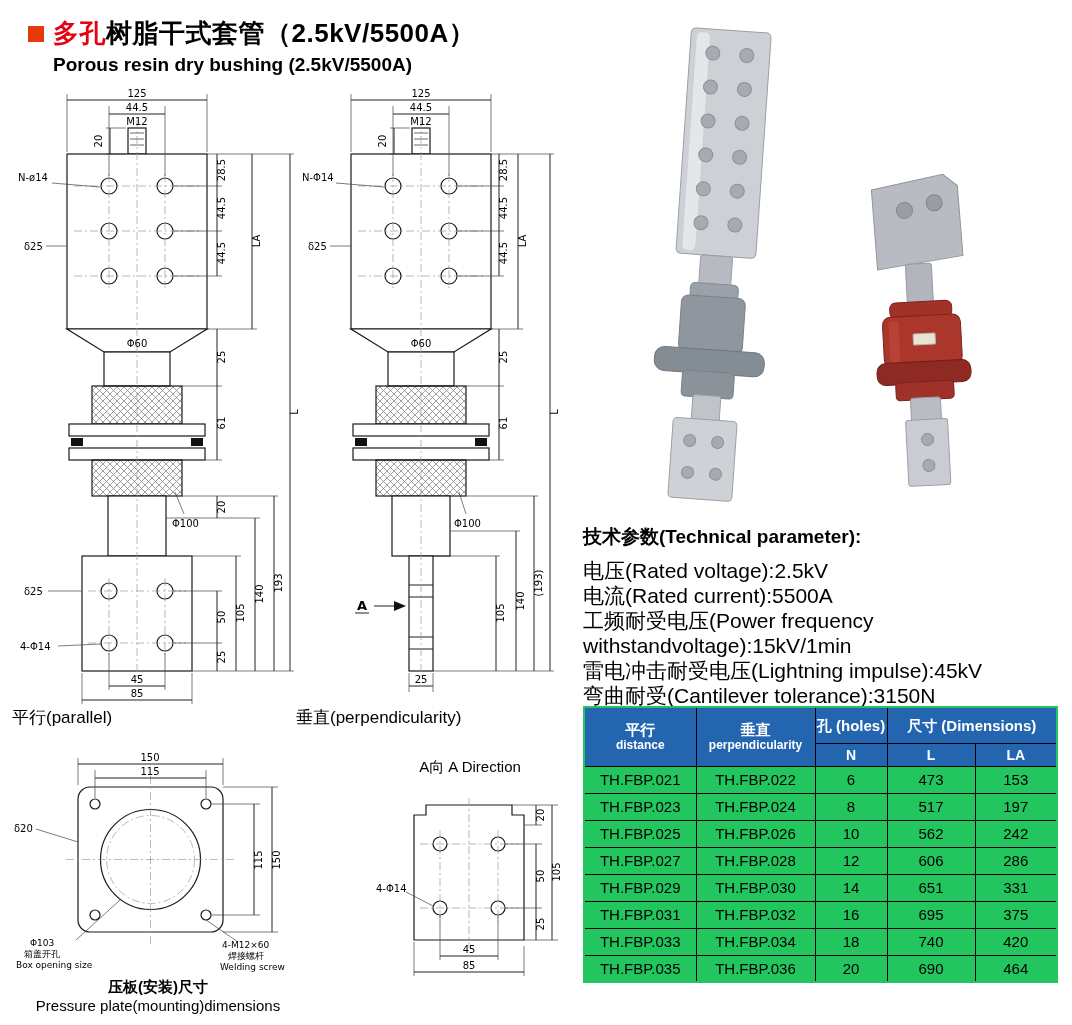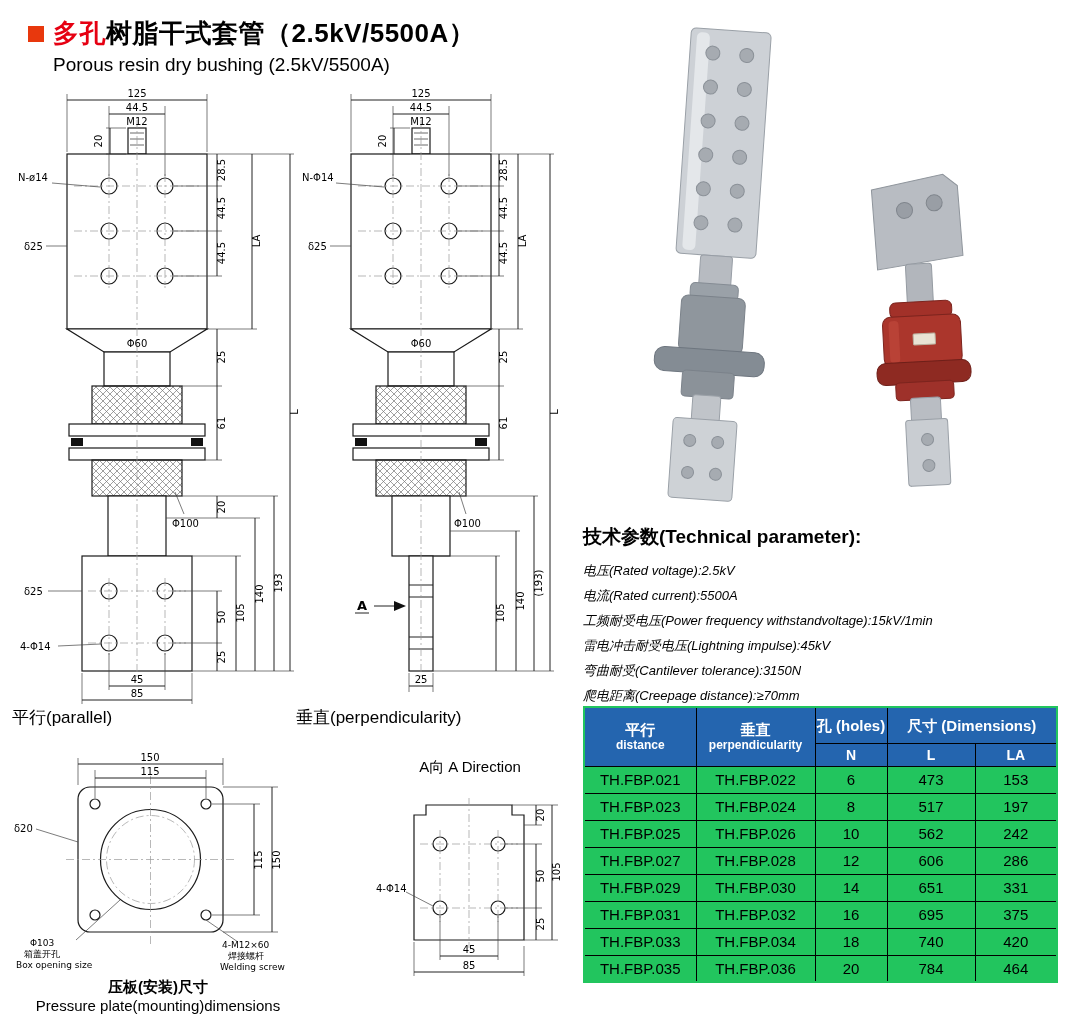--- a/index.html
+++ b/index.html
@@ -7,21 +7,21 @@
   #page { position:relative; width:1072px; height:1025px; background:#fff; overflow:hidden;
           font-family:"Liberation Sans","DejaVu Sans",sans-serif; color:#000; }
   .abs { position:absolute; }
 
   
   .hdr { position:absolute; left:28px; top:16px; }
   .t-row { display:flex; align-items:center; gap:9px; }
   .sq { width:16px; height:16px; background:#e8380d; display:inline-block; }
   .title { margin:0; font-size:26px; font-weight:bold; letter-spacing:.5px; }
   .title .red { color:#e60012; }
-  .subtitle { margin:3px 0 0 25px; font-size:19px; font-weight:normal; }
+  .subtitle { margin:3px 0 0 25px; font-size:19px; font-weight:bold; }
 
   
   .caption { position:absolute; text-align:left; font-size:17px; }
   .caption-sm { position:absolute; text-align:center; font-size:15px; }
 
   
   svg text { font-family:"DejaVu Sans",sans-serif; }
   .dt { font-size:10px; fill:#000; text-anchor:middle; }
   .lt { font-size:10px; fill:#000; }
   .nt { font-size:9px; fill:#000; }
@@ -34,21 +34,21 @@
   .cl { stroke:#999; stroke-width:0.7; stroke-dasharray:8 3 2 3; }
   .thread { stroke:#444; stroke-width:0.8; }
 
   
   .photos { position:absolute; }
   .photo { position:absolute; }
 
   
   .tech { position:absolute; left:583px; top:524px; width:485px; }
   .tech h3 { margin:0 0 8px 0; font-size:19px; }
-  .tech ul { margin:0; padding:0; list-style:none; font-size:13px; line-height:25px;font-style:italic; }
+  .tech ul { margin:0; padding:0; list-style:none; font-size:21px; line-height:25px; }
 
   
   .dim-table { position:absolute; left:583px; top:706px; width:473px; border-collapse:collapse;
                table-layout:fixed; border:2px solid #22c55e; }
   .dim-table th, .dim-table td { border:1px solid #000; text-align:center; padding:0; }
   .dim-table thead th { background:#2465af; color:#fff; }
   .dim-table thead tr:first-child th { height:36px; }
   .dim-table thead tr:last-child th { height:23px; font-size:14px; font-weight:bold; }
   .dim-table thead .zh { font-size:15px; font-weight:bold; line-height:17px; }
   .dim-table thead .en { font-size:12px; font-weight:bold; line-height:14px; }
@@ -526,19 +526,19 @@
         <td>TH.FBP.033</td>
         <td>TH.FBP.034</td>
         <td>18</td>
         <td>740</td>
         <td>420</td>
       </tr>
       <tr>
         <td>TH.FBP.035</td>
         <td>TH.FBP.036</td>
         <td>20</td>
-        <td>784</td>
+        <td>690</td>
         <td>464</td>
       </tr>
     </tbody>
   </table>
 
 </div>
 
 </body></html>

